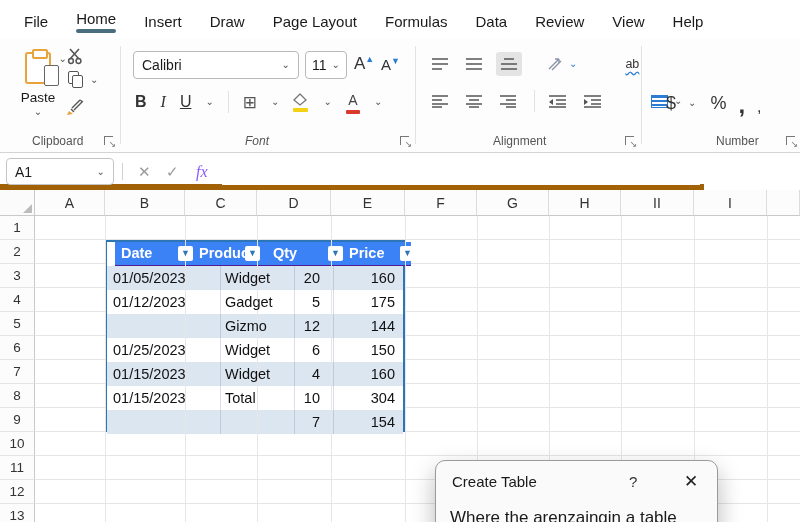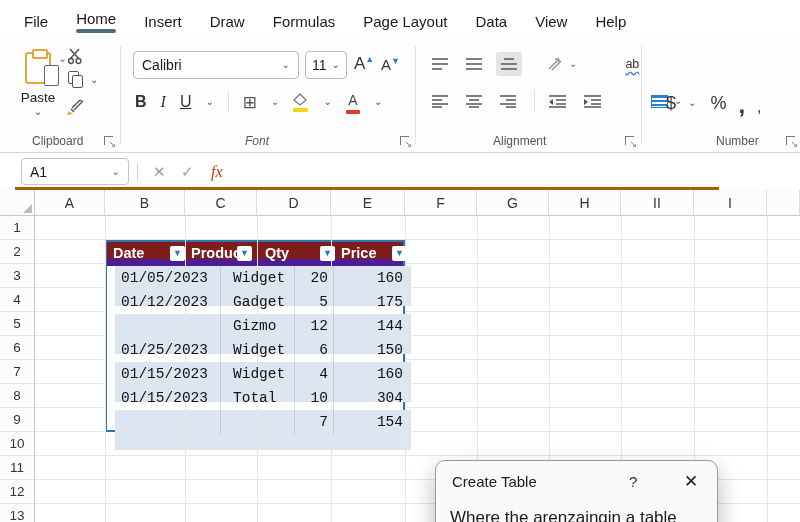--- a/index.html
+++ b/index.html
@@ -41,22 +41,22 @@
   .combo { border:1px solid #b9b9b9; border-radius:4px; background:#fff; display:flex;
     align-items:center; justify-content:space-between; padding:0 8px; font-size:14px; color:#1a1a1a; }
   .ubar { text-decoration:underline; }
   .color-bar { display:block; height:4px; border-radius:1px; margin-top:1px; }
   .merge-ic { width:17px; height:13px; border:1px solid #2b7cd3;
     background:repeating-linear-gradient(to bottom,#2b7cd3 0 2px,#fff 2px 4px); }
   .wrap-ab { font-size:12.5px; color:#333; text-decoration:underline wavy #2b7cd3; text-underline-offset:3px; }
   .selbg { background:#e4e4e4; border-radius:3px; }
 
   
-  .fbar { position:absolute; top:153px; left:15px; width:704px; height:37px; background:#fff;
-    border-bottom:3px solid #a16207; }
+  .fbar { position:absolute; top:153px; left:0; width:704px; height:37px; background:#fff;
+    border-bottom:6px solid #a16207; }
   .namebox { position:absolute; left:6px; top:5px; width:108px; height:27px; border:1px solid #c4c4c4;
     border-radius:4px; display:flex; align-items:center; justify-content:space-between; padding:0 8px; font-size:14px; }
   .fbtn { position:absolute; top:5px; height:27px; display:flex; align-items:center; color:#999; font-size:15px; }
 
   
   .sheet { position:absolute; top:190px; left:0; width:800px; height:332px; background:#fff; }
   .corner { position:absolute; left:0; top:0; width:35px; height:26px; background:#fbfbfb;
     border-right:1px solid #c9c9c9; border-bottom:1px solid #c9c9c9; }
   .corner i { position:absolute; right:2px; bottom:2px; width:0; height:0; display:block;
     border-left:9px solid transparent; border-bottom:9px solid #bcbcbc; }
@@ -68,26 +68,26 @@
   .row-h { width:35px; height:24px; border-right:1px solid #c9c9c9; border-bottom:1px solid #e4e4e4;
     background:#fcfcfc; display:flex; align-items:center; justify-content:center;
     font-size:13.5px; color:#333; }
   .cells { position:absolute; left:35px; top:26px; width:765px; height:306px;
     background-image:repeating-linear-gradient(to bottom, transparent 0 23px, #e6e6e6 23px 24px); }
   .vline { position:absolute; top:26px; height:306px; width:1px; background:#e6e6e6; }
 
   
   .xl-table { position:absolute; left:105px; top:50px; width:300px; height:192px;
     border:2px solid #2e75b6; background:#fff; }
-  .trow { position:absolute; left:8px; width:296px; height:40px;font-family:Liberation Mono, monospace; }
+  .trow { position:absolute; left:0; width:296px; height:24px; }
   .trow.band { background:#dce6f1; }
   .trow .cell { position:absolute; top:0; height:24px; line-height:24px; font-size:14.5px;
     color:#111; white-space:nowrap; z-index:2; }
-  .thead-row { position:absolute; left:0; top:0; width:296px; height:24px; background:#7f1d1d;
-    border-bottom:7px solid #4c1d95; }
+  .thead-row { position:absolute; left:8px; top:0; width:296px; height:24px; background:#3b82f6;
+    border-bottom:1px solid #4c1d95; }
   .thead-row .hcell { position:absolute; top:0; height:24px; line-height:23px; color:#fff;
     font-weight:bold; font-size:14.5px; z-index:2; }
   .filter-btn { position:absolute; top:4px; width:15px; height:15px; background:#fff; border-radius:2px;
     display:flex; align-items:center; justify-content:center; z-index:3; }
   .filter-btn span { font-size:9px; color:#2e75b6; line-height:1; }
   .t-vline { position:absolute; top:24px; height:168px; width:1px; background:rgba(80,110,150,.22); z-index:1; }
 
   
   .dialog { position:absolute; left:435px; top:270px; width:283px; height:180px; background:#fafafa;
     border:1px solid #9a9a9a; border-radius:10px; box-shadow:0 10px 24px rgba(0,0,0,.28); z-index:10; }
@@ -99,23 +99,24 @@
   svg.ic { display:block; }
 </style>
 </head>
 <body>
 
 <div class="menubar">
     <div class="tab">File</div>
     <div class="tab active">Home</div>
     <div class="tab">Insert</div>
     <div class="tab">Draw</div>
+    <div class="tab">Page Layout</div>
     <div class="tab">Formulas</div>
-    <div class="tab">Page Layout</div>
     <div class="tab">Data</div>
+    <div class="tab">Review</div>
     <div class="tab">View</div>
     <div class="tab">Help</div>
   </div>
 
 <div class="ribbon">
   <div class="gdiv" style="left:120px"></div>
   <div class="gdiv" style="left:415px"></div>
   <div class="gdiv" style="left:641px"></div>
 
   <div class="abs" style="left:16px; top:10px; width:44px; text-align:center;">
@@ -260,21 +261,21 @@
 </div>
 
 <div class="fbar">
   <div class="namebox">
     <span>A1</span>
     <span class="chev">⌄</span>
   </div>
   <div class="abs" style="left:122px; top:10px; width:1px; height:17px; background:#d0d0d0;"></div>
   <div class="fbtn" style="left:138px;">✕</div>
   <div class="fbtn" style="left:166px;">✓</div>
-  <div class="fbtn" style="left:196px; font-style:italic; font-family:'Liberation Serif',serif; color:#c2410c; font-size:16px;">fx</div>
+  <div class="fbtn" style="left:196px; font-style:italic; font-family:'Liberation Serif',serif; color:#8b5cf6; font-size:16px;">fx</div>
   <div class="abs" style="left:222px; top:5px; right:4px; height:27px; background:#fff;"></div>
 </div>
 
 <div class="sheet">
   <div class="corner">
       <i></i>
     </div>
   <div class="col-headers">
       <div class="col-h" style="width: 70px;">A</div>
       <div class="col-h" style="width: 80px;">B</div>

